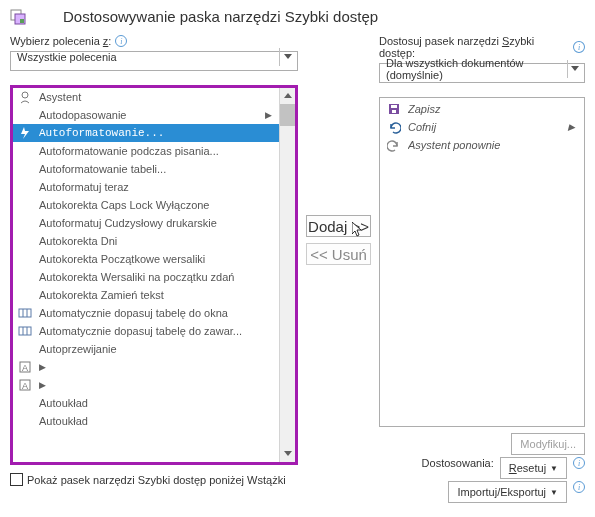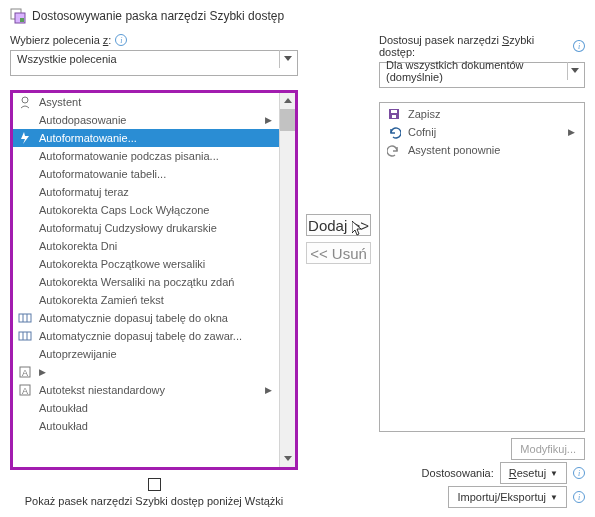--- a/index.html
+++ b/index.html
@@ -19,21 +19,21 @@
     align-items: center;
     gap: 6px;
     margin-bottom: 10px;
   }
   .header-icon {
     width: 16px; height: 16px;
     display: inline-flex;
     align-items: center;
     justify-content: center;
   }
-  .header-title { font-size: 12px; }
+  .header-title { font-size: 15px; margin-left: 31px; }
   .cols {
     display: flex;
     gap: 8px;
     align-items: flex-start;
   }
   .col-left { width: 288px; }
   .col-mid { width: 65px; padding-top: 180px; }
   .col-right { flex: 1; }
   .label-row {
     display: flex;
@@ -49,21 +49,21 @@
     display: inline-flex;
     align-items: center;
     justify-content: center;
     font-size: 8px;
     color: #5b9bd5;
     font-family: Georgia, serif;
     font-style: italic;
   }
   .combo {
     width: 100%;
-    height: 26px;
+    height: 20px;
     border: 1px solid #adadad;
     background: #fff;
     display: flex;
     align-items: center;
     justify-content: space-between;
     padding: 0 2px 8px 6px;
     font-size: 11px;
   }
   .combo-arrow {
     width: 16px; height: 18px;
@@ -109,20 +109,21 @@
     align-items: center;
     padding: 0 4px;
     gap: 6px;
     white-space: nowrap;
     overflow: hidden;
     color: #555;
   }
   .list-item.selected {
     background: #2a8dd4;
     color: #fff;
+    font-family: Liberation Mono, monospace;
   }
   .item-icon {
     width: 16px; height: 16px;
     display: inline-flex;
     align-items: center;
     justify-content: center;
     flex-shrink: 0;
     font-size: 12px;
     color: #7a7a7a;
   }
@@ -149,39 +150,39 @@
     position: absolute;
     right: 6px; top: 6px;
     pointer-events: none;
   }
   .qat-list {
     width: 100%;
     height: 330px;
     border: 1px solid #adadad;
     margin-top: 14px;
     padding: 2px;
+    font-style: italic;
   }
   .footer-left {
     margin-top: 8px;
     display: flex;
     align-items: center;
     gap: 4px;
-    flex-direction: column;
   }
   .checkbox {
     width: 13px; height: 13px;
     border: 1px solid #333;
     background: #fff;
   }
   .right-footer {
     margin-top: 6px;
   }
   .right-footer .row {
     display: flex;
-    align-items: center;
+    align-items: flex-start;
     justify-content: flex-end;
     gap: 6px;
     margin-top: 2px;
   }
   .small-btn {
     height: 22px;
     border: 1px solid #adadad;
     background: #fff;
     padding: 0 8px;
     display: inline-flex;
@@ -318,21 +319,20 @@
             </span>
             <span class="submenu-arrow">▶</span>
           </div>
           <div class="list-item">
             <span class="item-icon">
               <svg width="14" height="14">
                 <rect x="2" y="2" width="10" height="10" fill="none" stroke="#7a7a7a"></rect>
                 <text x="7" y="11" font-size="9" text-anchor="middle" fill="#7a7a7a">A</text>
               </svg>
             </span>
-            <span class="item-label">Autotekst niestandardowy</span>
             <span class="submenu-arrow">▶</span>
           </div>
           <div class="list-item">
             <span class="item-icon"></span>
             <span class="item-label">Autoukład</span>
           </div>
           <div class="list-item">
             <span class="item-icon"></span>
             <span class="item-label">Autoukład</span>
           </div>

